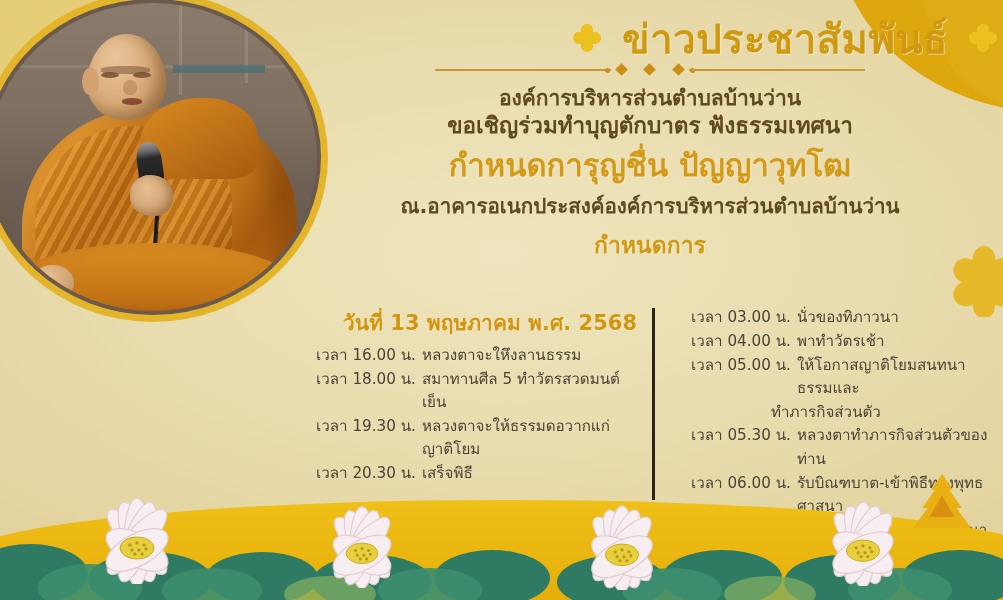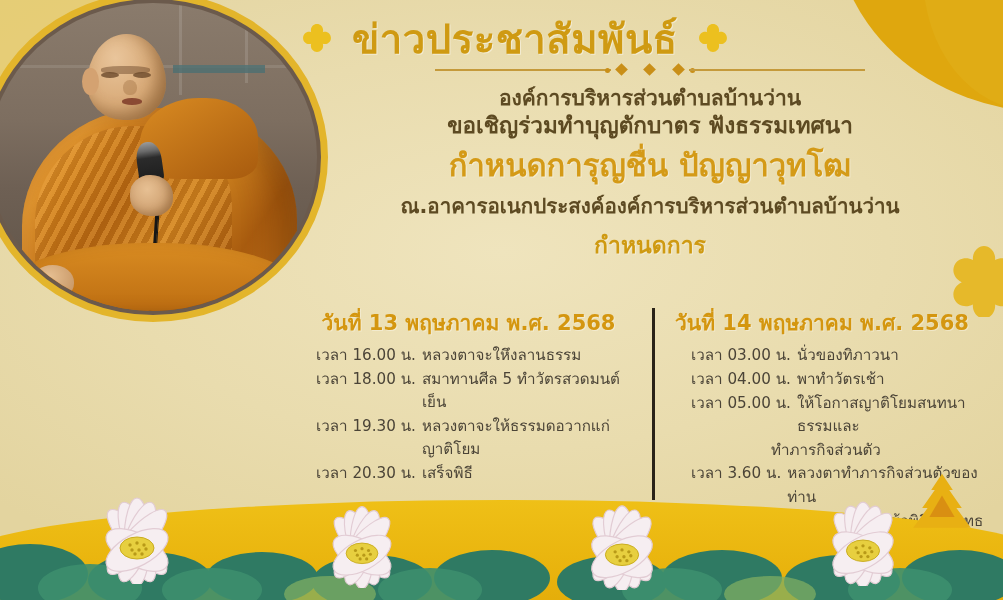--- a/index.html
+++ b/index.html
@@ -117,21 +117,21 @@
     position:absolute;left:50%;top:58%;width:2.5px;height:42%;
     background:#161616;border-radius:2px;
     transform:rotate(4deg);
     box-shadow:2px 12px 0 -1px #161616;
   }
 
   
   .header{
     position:absolute;left:300px;top:18px;width:700px;text-align:center;
   }
-  .title-row{display:flex;align-items:center;justify-content:flex-start;gap:18px;}
+  .title-row{display:flex;align-items:center;justify-content:flex-end;gap:18px;}
   .quat{width:34px;height:34px;color:#ecc01f;flex:0 0 auto;}
   .quat svg{width:100%;height:100%;display:block;}
   .title{
     font-size:40px;font-weight:bold;color:#cf9a12;
     letter-spacing:.5px;line-height:1.05;
     text-shadow:1px 1px 0 rgba(255,255,255,.45);
   }
   .title-rule{
     margin:4px auto 0;width:430px;height:12px;position:relative;
   }
@@ -173,21 +173,21 @@
   .col-left{width:355px;padding-right:18px;}
   .col-right{width:345px;padding-left:20px;}
   .divider{
     position:absolute;left:652px;top:308px;width:3px;height:192px;
     background:#2a2318;
   }
   .day-head{
     font-size:21px;font-weight:bold;color:#d4960f;margin-bottom:5px;
     text-shadow:1px 1px 0 rgba(255,255,255,.35);
   }
-  .col-left .day-head{text-align:center;}
+  .col-left .day-head{text-align:right;}
   .col-right .day-head{text-align:left;}
   .row{
     display:flex;font-size:15.2px;color:#4b4437;line-height:1.52;margin-bottom:1px;
   }
   .row .t{white-space:nowrap;flex:0 0 auto;margin-left:16px;}
   .row .d{margin-left:6px;}
   .cont{
     font-size:15.2px;color:#4b4437;line-height:1.52;
   }
   .col-right .cont{padding-left:96px;}
@@ -306,37 +306,36 @@
             <span class="d">หลวงตาจะให้ธรรมดอวากแก่ญาติโยม</span>
           </div>
           <div class="row">
             <span class="t">เวลา 20.30 น.</span>
             <span class="d">เสร็จพิธี</span>
           </div>
         </div>
     </div>
 
     <div class="col col-right">
-      <div class="day-head">วันที่ 14 พฤษภาคม พ.ศ. 2568</div>
       <div id="day2-rows">
           <div class="row">
             <span class="t">เวลา 03.00 น.</span>
             <span class="d">นั่วของทิภาวนา</span>
           </div>
           <div class="row">
             <span class="t">เวลา 04.00 น.</span>
             <span class="d">พาทำวัตรเช้า</span>
           </div>
           <div class="row">
             <span class="t">เวลา 05.00 น.</span>
             <span class="d">ให้โอกาสญาติโยมสนทนาธรรมและ</span>
           </div>
           <div class="cont">ทำภารกิจส่วนตัว</div>
           <div class="row">
-            <span class="t">เวลา 3.60 น.</span>
+            <span class="t">เวลา 05.30 น.</span>
             <span class="d">หลวงตาทำภารกิจส่วนตัวของท่าน</span>
           </div>
           <div class="row">
             <span class="t">เวลา 06.00 น.</span>
             <span class="d">รับบิณฑบาต-เข้าพิธีทางพุทธศาสนา</span>
           </div>
           <div class="cont">ไหว้พระรับศีลถวายทาน พิจารณา</div>
           <div class="cont">อาหาร อนุโมทนาบุญให้พร</div>
         </div>
     </div>

